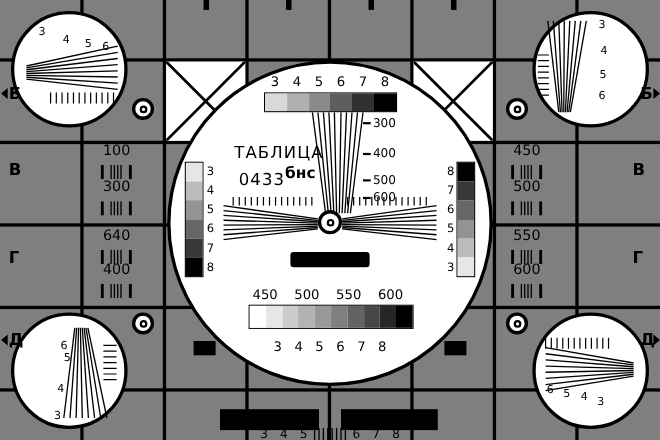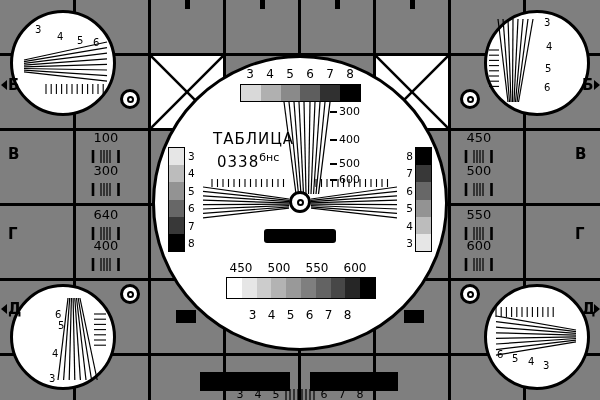--- a/index.html
+++ b/index.html
@@ -28,21 +28,21 @@
   .res-ticks{position:absolute;}
   .num-row{position:absolute;display:flex;}
   .num-row span{flex:1;text-align:center;}
   .steps-row{position:absolute;display:flex;border:1.5px solid #000;box-sizing:border-box;}
   .steps-col{position:absolute;display:flex;flex-direction:column;border:1.5px solid #000;box-sizing:border-box;}
   .steps-row>div,.steps-col>div{flex:1;}
   .num-col{position:absolute;display:flex;flex-direction:column;}
   .num-col span{flex:1;display:flex;align-items:center;font-size:10.5px;}
   .num-col.rightside span{justify-content:flex-end;}
   .title-line{position:absolute;font-size:15px;letter-spacing:1px;line-height:16px;}
-  .sup{font-size:11px;vertical-align:super;letter-spacing:0;}
+  .sup{font-size:14px;vertical-align:super;letter-spacing:0;font-weight:bold;}
   .dash{position:absolute;width:7px;height:2px;background:#000;}
   .wlbl{position:absolute;font-size:11px;line-height:12px;}
   .blackbar{position:absolute;background:#000;}
   svg line{stroke:#000;}
 </style>
 </head>
 <body>
 
 <div class="canvas">
 
@@ -299,21 +299,21 @@
       <div style="background: rgb(217, 217, 217);"></div>
       <div style="background: rgb(176, 176, 176);"></div>
       <div style="background: rgb(138, 138, 138);"></div>
       <div style="background: rgb(94, 94, 94);"></div>
       <div style="background: rgb(48, 48, 48);"></div>
       <div style="background: rgb(0, 0, 0);"></div>
     </div>
 
   <div class="title-line" style="left:213px;top:131px">ТАБЛИЦА</div>
   <div class="title-line" style="left:217px;top:150px">
-    <span>0338</span><span class="sup">бнс</span>
+    <span>0433</span><span class="sup">бнс</span>
   </div>
 
   <svg style="position:absolute;left:281px;top:102px" width="52" height="92" viewBox="0 0 52 92">
     <line x1="3" y1="0" x2="15" y2="92" stroke-width="1.2"></line>
     <line x1="8" y1="0" x2="17.5" y2="92" stroke-width="1.2"></line>
     <line x1="13" y1="0" x2="20" y2="92" stroke-width="1.2"></line>
     <line x1="18" y1="0" x2="22.5" y2="92" stroke-width="1.2"></line>
     <line x1="23" y1="0" x2="25" y2="92" stroke-width="1.2"></line>
     <line x1="29" y1="0" x2="27.5" y2="92" stroke-width="1.2"></line>
     <line x1="34" y1="0" x2="30" y2="92" stroke-width="1.2"></line>

